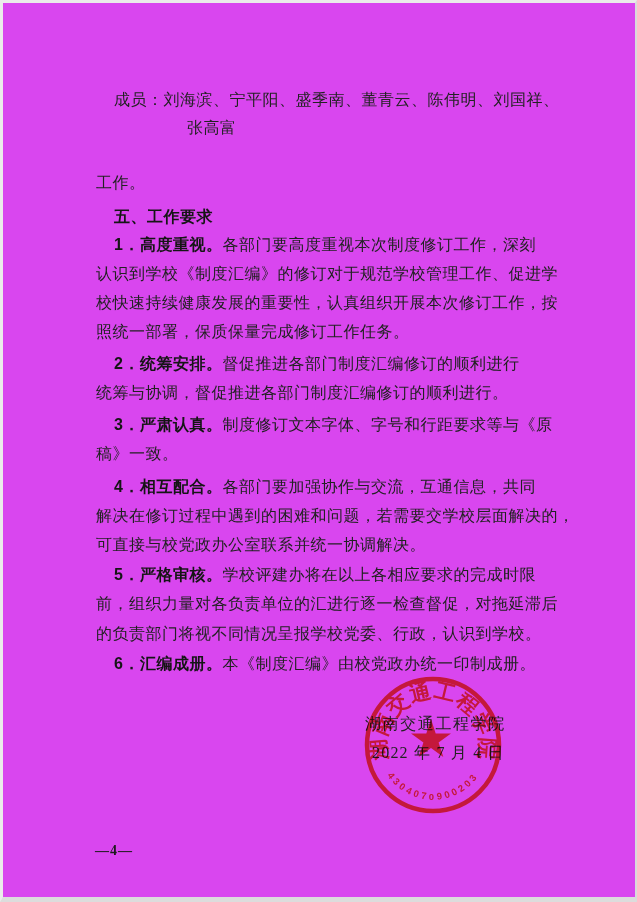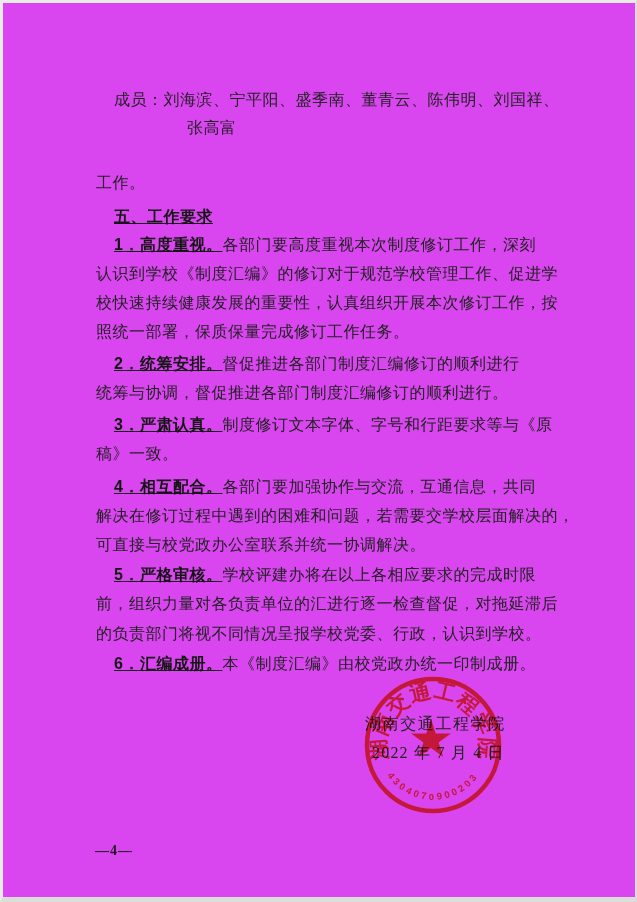--- a/index.html
+++ b/index.html
@@ -28,21 +28,20 @@
     letter-spacing:0.5px;
     color:#222222;
   }
   .line.flush  { left:93px;  }
   .line.indent { left:111px; }
   .line.deep   { left:136px;margin-left:48px; }
   .line b, .heading b {
     font-weight:700;
     font-family:"Liberation Sans","DejaVu Sans",sans-serif;
     color:#151515;
-    text-decoration:underline;
   }
   .sig {
     position:absolute;
     white-space:nowrap;
     font-size:16px;
     color:#222222;
   }
   .sig-org  { left:362px; top:711px; letter-spacing:1.6px; }
   .sig-date { left:369px; top:740px; letter-spacing:1.2px; }
   .page-num {

